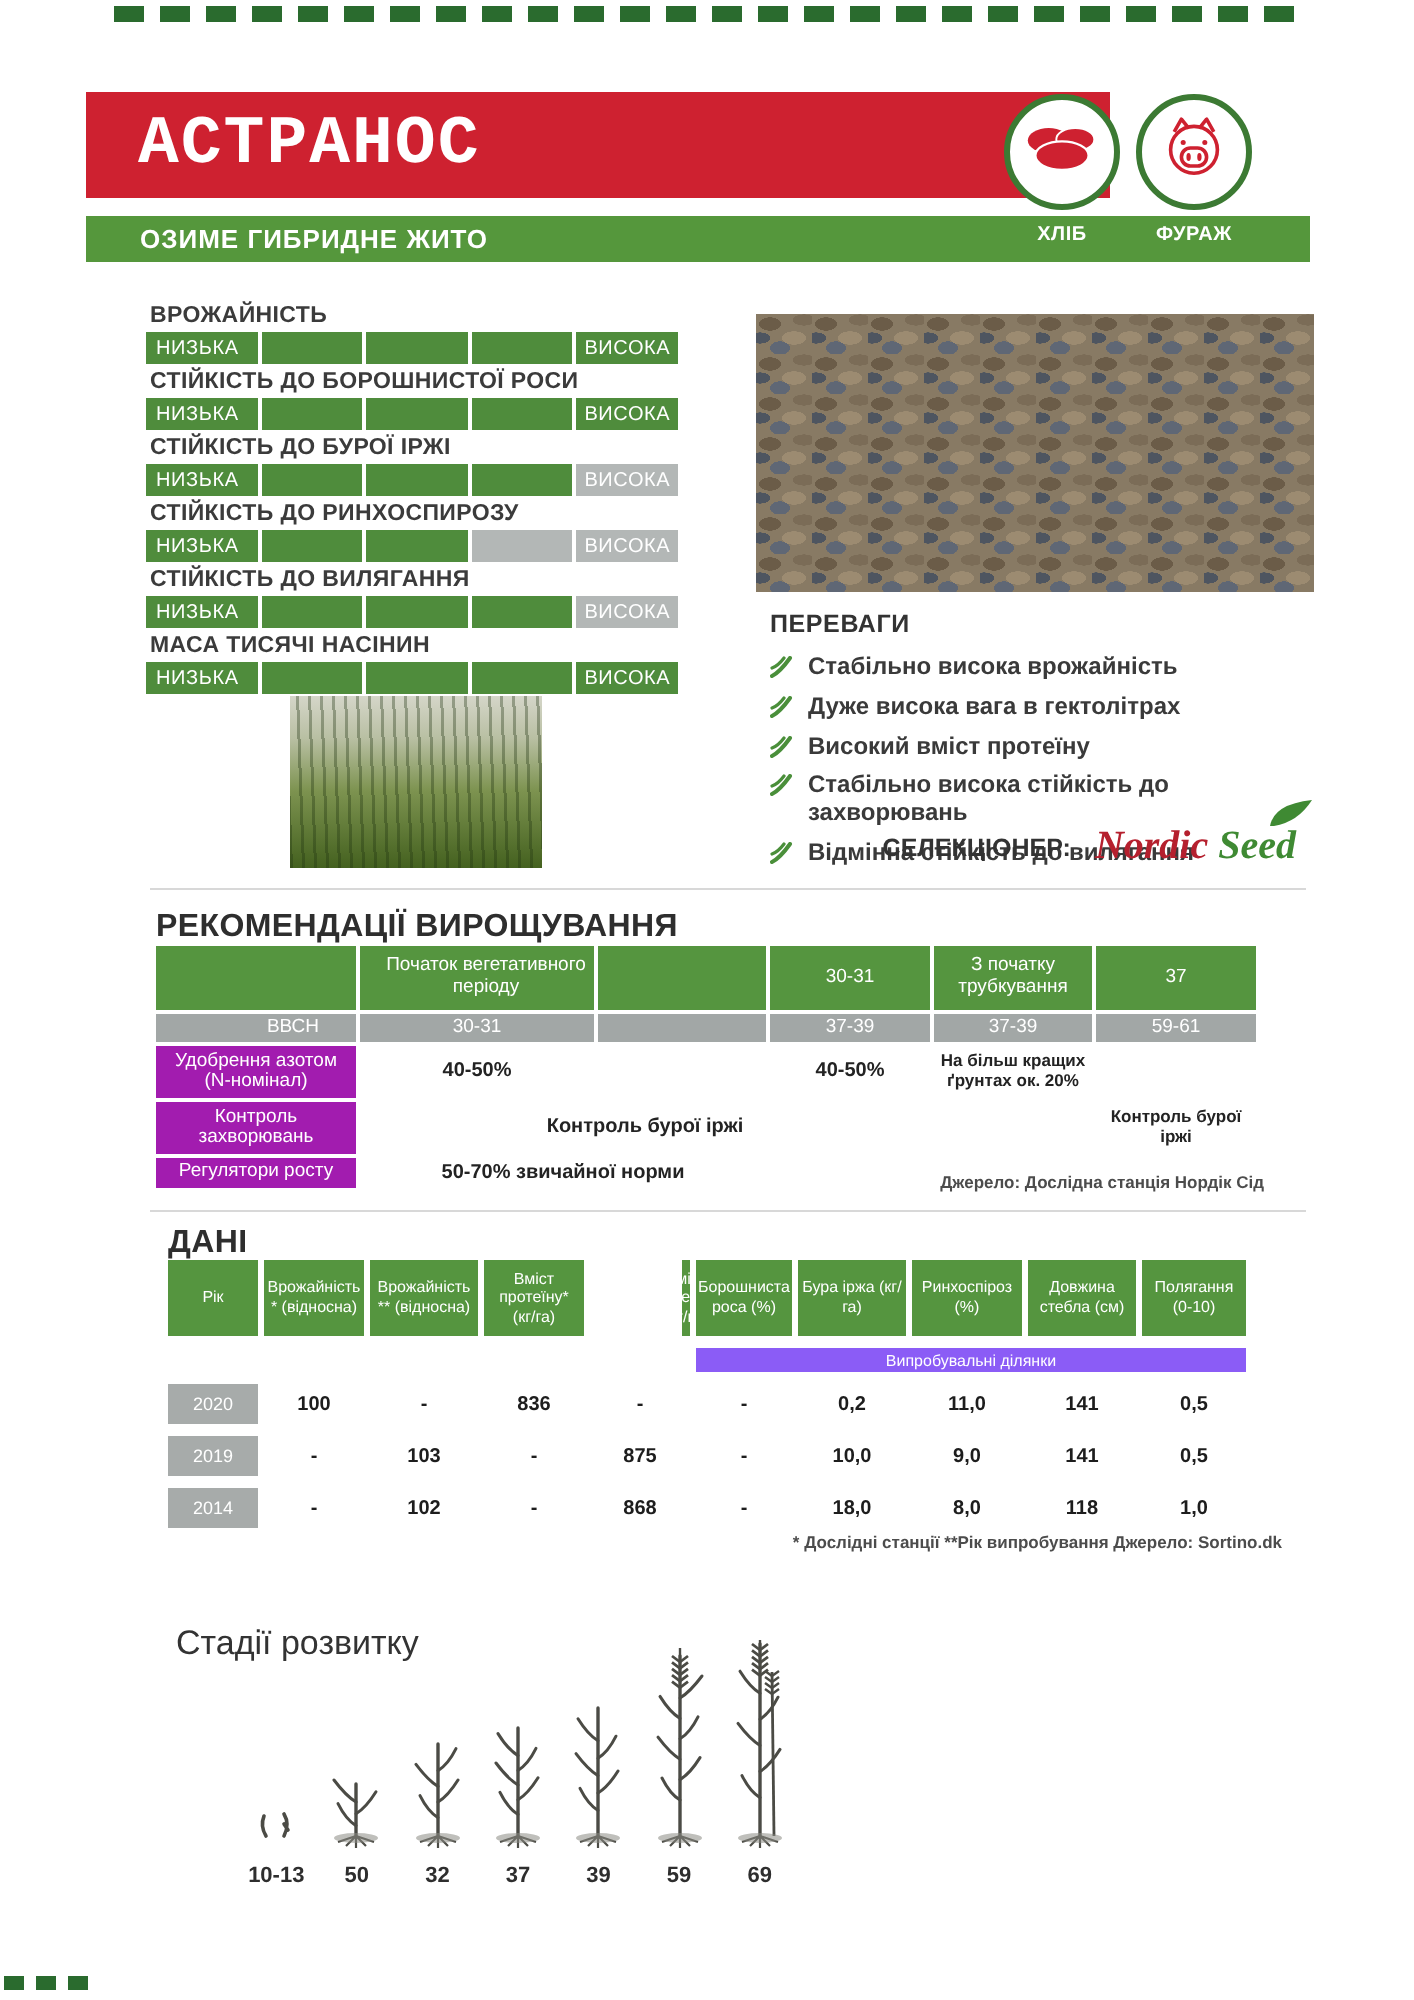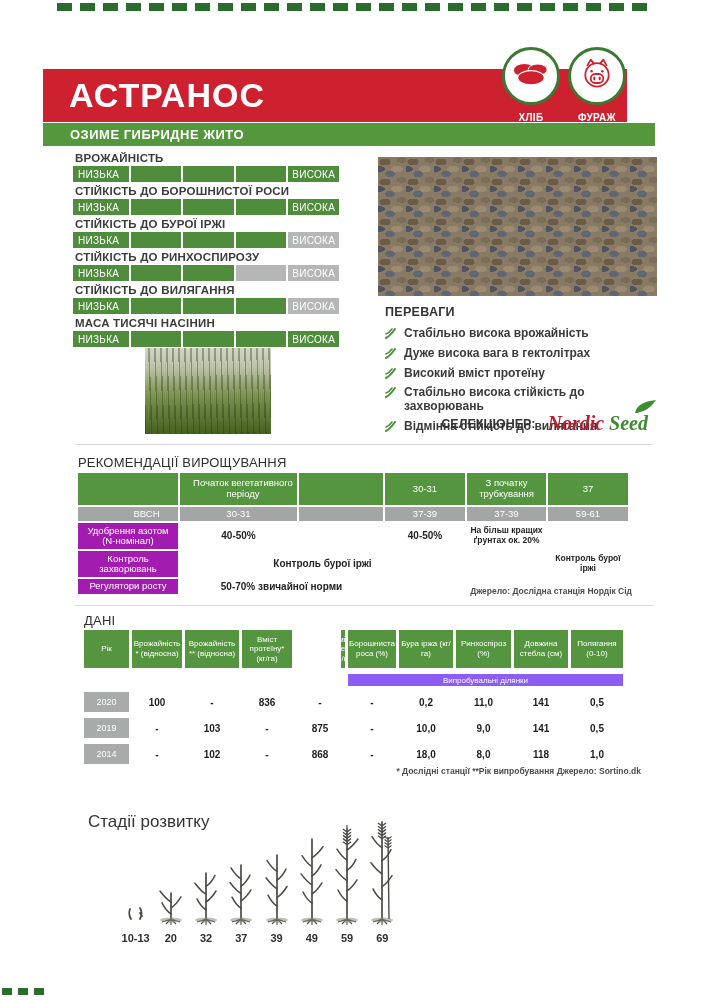--- a/index.html
+++ b/index.html
@@ -6,24 +6,24 @@
   .page{position:relative;width:707px;height:1000px;background:#fff;margin:0 auto;
         font-family:"Liberation Sans",sans-serif;overflow:hidden;}
 
   
   .top-dashes{position:absolute;left:57px;top:3px;width:594px;height:8px;
     background:repeating-linear-gradient(90deg,#2a6b2e 0 15px,rgba(0,0,0,0) 15px 23px);}
   .bottom-dashes{position:absolute;left:2px;top:988px;width:46px;height:7px;
     background:repeating-linear-gradient(90deg,#2a6b2e 0 10px,rgba(0,0,0,0) 10px 16px);}
 
   
-  .banner-red{position:absolute;left:43px;top:69px;width:584px;height:53px;background:#ce2130;
-    display:flex;align-items:center;padding-left:26px;box-sizing:border-box;}
+  .banner-red{position:absolute;left:43px;top:46px;width:512px;height:53px;background:#ce2130;
+    display:flex;align-items:center;padding-left:26px;box-sizing:border-box;font-family:Liberation Mono, monospace;}
   .banner-red .title{color:#fff;font-size:34px;font-weight:700;letter-spacing:1px;}
-  .banner-green{position:absolute;left:43px;top:123px;width:612px;height:23px;background:#55973c;
+  .banner-green{position:absolute;left:43px;top:108px;width:612px;height:23px;background:#55973c;
     display:flex;align-items:center;padding-left:27px;box-sizing:border-box;}
   .banner-green .subtitle{color:#fff;font-size:13px;font-weight:700;letter-spacing:.5px;}
 
   .badge{position:absolute;width:58px;height:58px;border-radius:50%;background:#fff;
     border:3px solid #3c7a33;box-sizing:border-box;display:flex;align-items:center;
     justify-content:center;z-index:3;}
   #badge-bread{left:502px;top:47px;} #badge-pig{left:568px;top:47px;}
   .badge-label{position:absolute;top:112px;color:#fff;font-size:10px;font-weight:700;
     z-index:4;width:58px;text-align:center;letter-spacing:.3px;}
   #label-bread{left:502px;} #label-pig{left:568px;}
@@ -64,21 +64,21 @@
     justify-content:flex-end;gap:12px;}
   .breeder-label{font-size:12.5px;font-weight:700;color:#333;}
   .brand{position:relative;font-family:"Liberation Serif",serif;font-style:italic;
     font-weight:700;font-size:20px;white-space:nowrap;padding-right:8px;}
   .brand .w1{color:#b5202e;} .brand .w2{color:#3f8a33;}
   .brand svg{position:absolute;top:-13px;right:-2px;}
 
   .divider{position:absolute;left:75px;width:578px;height:1px;background:#d8d8d8;}
   #divider1{top:444px;} #divider2{top:605px;}
 
-  .section-title{position:absolute;font-size:13px;font-weight:400;color:#2e2e2e;letter-spacing:.2px;}
+  .section-title{position:absolute;font-size:16px;font-weight:700;color:#2e2e2e;letter-spacing:.2px;}
   #rec-title{left:78px;top:455px;}
   #dani-title{left:84px;top:613px;}
 
   
   #rec-table{position:absolute;left:78px;top:473px;display:grid;width:550px;
     grid-template-columns:100px 117px 84px 80px 79px 80px;
     grid-template-rows:32px 14px 26px 26px 15px;gap:2px;}
   .c{display:flex;align-items:center;justify-content:center;text-align:center;
      box-sizing:border-box;padding:1px 3px;line-height:1.15;}
   .c-green{background:#55953f;color:#fff;font-size:9.5px;}
@@ -358,21 +358,21 @@
       </div>
       <div class="stage">
         <div><svg width="34" height="104" viewBox="0 0 34 104">
             <path d="M17,98 L17,72" stroke="#4b4b45" stroke-width="1.7" fill="none" stroke-linecap="round"></path>
             <path d="M17,92.8 q-5,-3 -9,-11" stroke="#4b4b45" stroke-width="1.5" fill="none" stroke-linecap="round"></path>
             <path d="M17,86.9 q5,-3 10,-11" stroke="#4b4b45" stroke-width="1.5" fill="none" stroke-linecap="round"></path>
             <path d="M17,81.0 q-5,-3 -11,-11" stroke="#4b4b45" stroke-width="1.5" fill="none" stroke-linecap="round"></path>
             <path d="M17,98 l-5,5 M17,98 l5,5 M17,98 l0,6 M17,98 l-9,3 M17,98 l9,3" stroke="#4b4b45" stroke-width="1.1" fill="none"></path>
             <ellipse cx="17" cy="99" rx="11" ry="2.5" fill="#8a8a84" opacity="0.55"></ellipse>
           </svg></div>
-        <div class="stage-label">20</div>
+        <div class="stage-label">50</div>
       </div>
       <div class="stage">
         <div><svg width="34" height="104" viewBox="0 0 34 104">
             <path d="M17,98 L17,52" stroke="#4b4b45" stroke-width="1.7" fill="none" stroke-linecap="round"></path>
             <path d="M17,88.8 q-5,-3 -9,-11" stroke="#4b4b45" stroke-width="1.5" fill="none" stroke-linecap="round"></path>
             <path d="M17,81.0 q5,-3 10,-11" stroke="#4b4b45" stroke-width="1.5" fill="none" stroke-linecap="round"></path>
             <path d="M17,73.2 q-5,-3 -11,-11" stroke="#4b4b45" stroke-width="1.5" fill="none" stroke-linecap="round"></path>
             <path d="M17,65.3 q5,-3 9,-11" stroke="#4b4b45" stroke-width="1.5" fill="none" stroke-linecap="round"></path>
             <path d="M17,98 l-5,5 M17,98 l5,5 M17,98 l0,6 M17,98 l-9,3 M17,98 l9,3" stroke="#4b4b45" stroke-width="1.1" fill="none"></path>
             <ellipse cx="17" cy="99" rx="11" ry="2.5" fill="#8a8a84" opacity="0.55"></ellipse>
@@ -397,34 +397,20 @@
             <path d="M17,98 L17,34" stroke="#4b4b45" stroke-width="1.7" fill="none" stroke-linecap="round"></path>
             <path d="M17,85.2 q-5,-3 -9,-11" stroke="#4b4b45" stroke-width="1.5" fill="none" stroke-linecap="round"></path>
             <path d="M17,76.5 q5,-3 10,-11" stroke="#4b4b45" stroke-width="1.5" fill="none" stroke-linecap="round"></path>
             <path d="M17,67.8 q-5,-3 -11,-11" stroke="#4b4b45" stroke-width="1.5" fill="none" stroke-linecap="round"></path>
             <path d="M17,59.1 q5,-3 9,-11" stroke="#4b4b45" stroke-width="1.5" fill="none" stroke-linecap="round"></path>
             <path d="M17,50.4 q-5,-3 -10,-11" stroke="#4b4b45" stroke-width="1.5" fill="none" stroke-linecap="round"></path>
             <path d="M17,98 l-5,5 M17,98 l5,5 M17,98 l0,6 M17,98 l-9,3 M17,98 l9,3" stroke="#4b4b45" stroke-width="1.1" fill="none"></path>
             <ellipse cx="17" cy="99" rx="11" ry="2.5" fill="#8a8a84" opacity="0.55"></ellipse>
           </svg></div>
         <div class="stage-label">39</div>
-      </div>
-      <div class="stage">
-        <div><svg width="34" height="104" viewBox="0 0 34 104">
-            <path d="M17,98 L17,18" stroke="#4b4b45" stroke-width="1.7" fill="none" stroke-linecap="round"></path>
-            <path d="M17,82.0 q-5,-3 -9,-11" stroke="#4b4b45" stroke-width="1.5" fill="none" stroke-linecap="round"></path>
-            <path d="M17,72.9 q5,-3 10,-11" stroke="#4b4b45" stroke-width="1.5" fill="none" stroke-linecap="round"></path>
-            <path d="M17,63.9 q-5,-3 -11,-11" stroke="#4b4b45" stroke-width="1.5" fill="none" stroke-linecap="round"></path>
-            <path d="M17,54.8 q5,-3 9,-11" stroke="#4b4b45" stroke-width="1.5" fill="none" stroke-linecap="round"></path>
-            <path d="M17,45.7 q-5,-3 -10,-11" stroke="#4b4b45" stroke-width="1.5" fill="none" stroke-linecap="round"></path>
-            <path d="M17,36.7 q5,-3 11,-11" stroke="#4b4b45" stroke-width="1.5" fill="none" stroke-linecap="round"></path>
-            <path d="M17,98 l-5,5 M17,98 l5,5 M17,98 l0,6 M17,98 l-9,3 M17,98 l9,3" stroke="#4b4b45" stroke-width="1.1" fill="none"></path>
-            <ellipse cx="17" cy="99" rx="11" ry="2.5" fill="#8a8a84" opacity="0.55"></ellipse>
-          </svg></div>
-        <div class="stage-label">49</div>
       </div>
       <div class="stage">
         <div><svg width="34" height="104" viewBox="0 0 34 104">
             <path d="M17,98 L17,8" stroke="#4b4b45" stroke-width="1.7" fill="none" stroke-linecap="round"></path>
             <path d="M17,80.0 q-5,-3 -9,-11" stroke="#4b4b45" stroke-width="1.5" fill="none" stroke-linecap="round"></path>
             <path d="M17,69.8 q5,-3 10,-11" stroke="#4b4b45" stroke-width="1.5" fill="none" stroke-linecap="round"></path>
             <path d="M17,59.6 q-5,-3 -11,-11" stroke="#4b4b45" stroke-width="1.5" fill="none" stroke-linecap="round"></path>
             <path d="M17,49.4 q5,-3 9,-11" stroke="#4b4b45" stroke-width="1.5" fill="none" stroke-linecap="round"></path>
             <path d="M17,39.2 q-5,-3 -10,-11" stroke="#4b4b45" stroke-width="1.5" fill="none" stroke-linecap="round"></path>
             <path d="M17,29.0 q5,-3 11,-11" stroke="#4b4b45" stroke-width="1.5" fill="none" stroke-linecap="round"></path>

